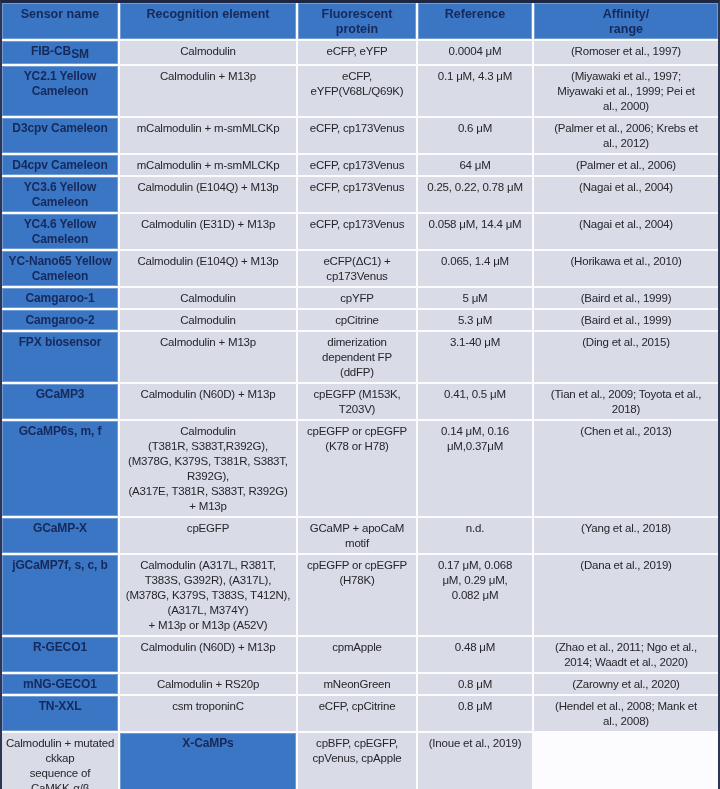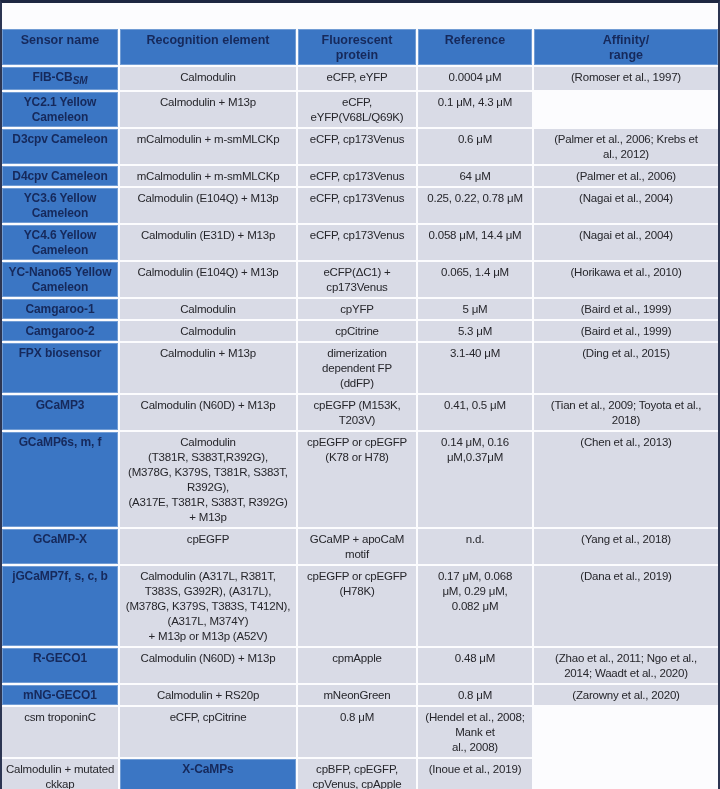--- a/index.html
+++ b/index.html
@@ -34,35 +34,34 @@
     background: #3b76c4;
     color: #16295b;
     font-weight: bold;
     font-size: 12.5px;
     line-height: 15px;
     padding: 4px 2px 2px 2px;
     text-align: center;
     white-space: pre-line;
     box-shadow: inset 0 0 0 1px rgba(255,255,255,0.28);
   }
-  .header { min-height: 36px; margin-top: 26px; }
+  .header { min-height: 36px; }
   .name-cell {
     background: #3b76c4;
     color: #16295b;
     font-weight: bold;
     font-size: 12px;
     line-height: 15px;
     padding: 3px 3px 2px 3px;
     letter-spacing: -0.1px;
     box-shadow: inset 0 0 0 1px rgba(255,255,255,0.28);
   }
   .name-cell sub {
-    font-size: 10px;
+    font-size: 12px;
     vertical-align: sub;
-    font-style: italic;
   }
   .data-cell {
     background: #d9dbe6;
     color: #26262b;
     font-size: 11.5px;
     line-height: 15px;
     letter-spacing: -0.2px;
     padding: 3px 3px 2px 3px;
   }
 </style>
@@ -88,20 +87,23 @@
     <div class="cell data-cell">0.0004 μM</div>
     <div class="cell data-cell">(Romoser et al., 1997)</div>
   </div>
 
   <div class="grid-row body-row">
     <div class="cell name-cell">YC2.1 Yellow Cameleon</div>
     <div class="cell data-cell">Calmodulin + M13p</div>
     <div class="cell data-cell">eCFP,
 eYFP(V68L/Q69K)</div>
     <div class="cell data-cell">0.1 μM, 4.3 μM</div>
+    <div class="cell data-cell">(Miyawaki et al., 1997;
+Miyawaki et al., 1999; Pei et
+al., 2000)</div>
   </div>
 
   <div class="grid-row body-row">
     <div class="cell name-cell">D3cpv Cameleon</div>
     <div class="cell data-cell">mCalmodulin + m-smMLCKp</div>
     <div class="cell data-cell">eCFP, cp173Venus</div>
     <div class="cell data-cell">0.6 μM</div>
     <div class="cell data-cell">(Palmer et al., 2006; Krebs et
 al., 2012)</div>
   </div>
@@ -223,20 +225,21 @@
 
   <div class="grid-row body-row">
     <div class="cell name-cell">mNG-GECO1</div>
     <div class="cell data-cell">Calmodulin + RS20p</div>
     <div class="cell data-cell">mNeonGreen</div>
     <div class="cell data-cell">0.8 μM</div>
     <div class="cell data-cell">(Zarowny et al., 2020)</div>
   </div>
 
   <div class="grid-row body-row">
+    <div class="cell name-cell">TN-XXL</div>
     <div class="cell data-cell">csm troponinC</div>
     <div class="cell data-cell">eCFP, cpCitrine</div>
     <div class="cell data-cell">0.8 μM</div>
     <div class="cell data-cell">(Hendel et al., 2008; Mank et
 al., 2008)</div>
   </div>
 
   <div class="grid-row body-row">
     <div class="cell data-cell">Calmodulin + mutated ckkap
 sequence of

